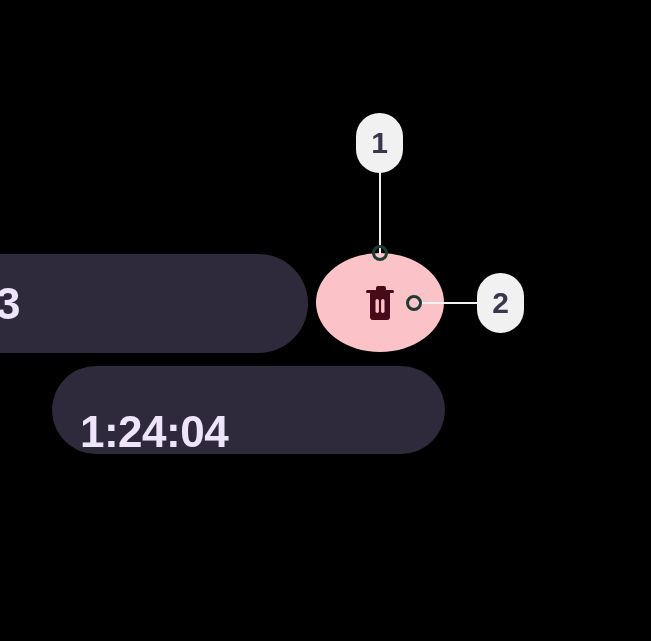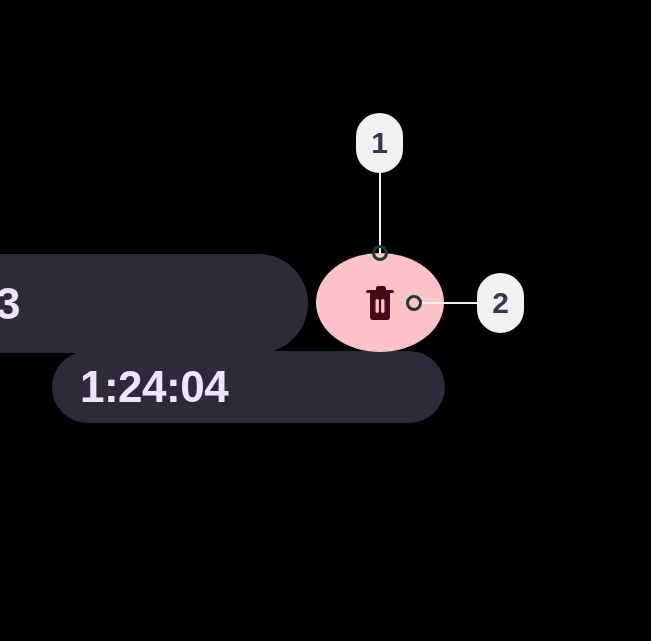--- a/index.html
+++ b/index.html
@@ -40,25 +40,26 @@
     left: -210px;
     top: 254px;
     width: 518px;
     height: 99px;
     border-radius: 52px;
     padding-left: 182px;
   }
   
   #pill-timer {
     left: 52px;
-    top: 351px;
+    top: 366px;
     width: 393px;
-    height: 72px;
+    height: 88px;
     border-radius: 50px;
     padding-left: 28px;
+    align-items: flex-end;
   }
 
   
   #delete-target {
     position: absolute;
     left: 316px;
     top: 253px;
     width: 128px;
     height: 99px;
     background: #FBC2C8;

